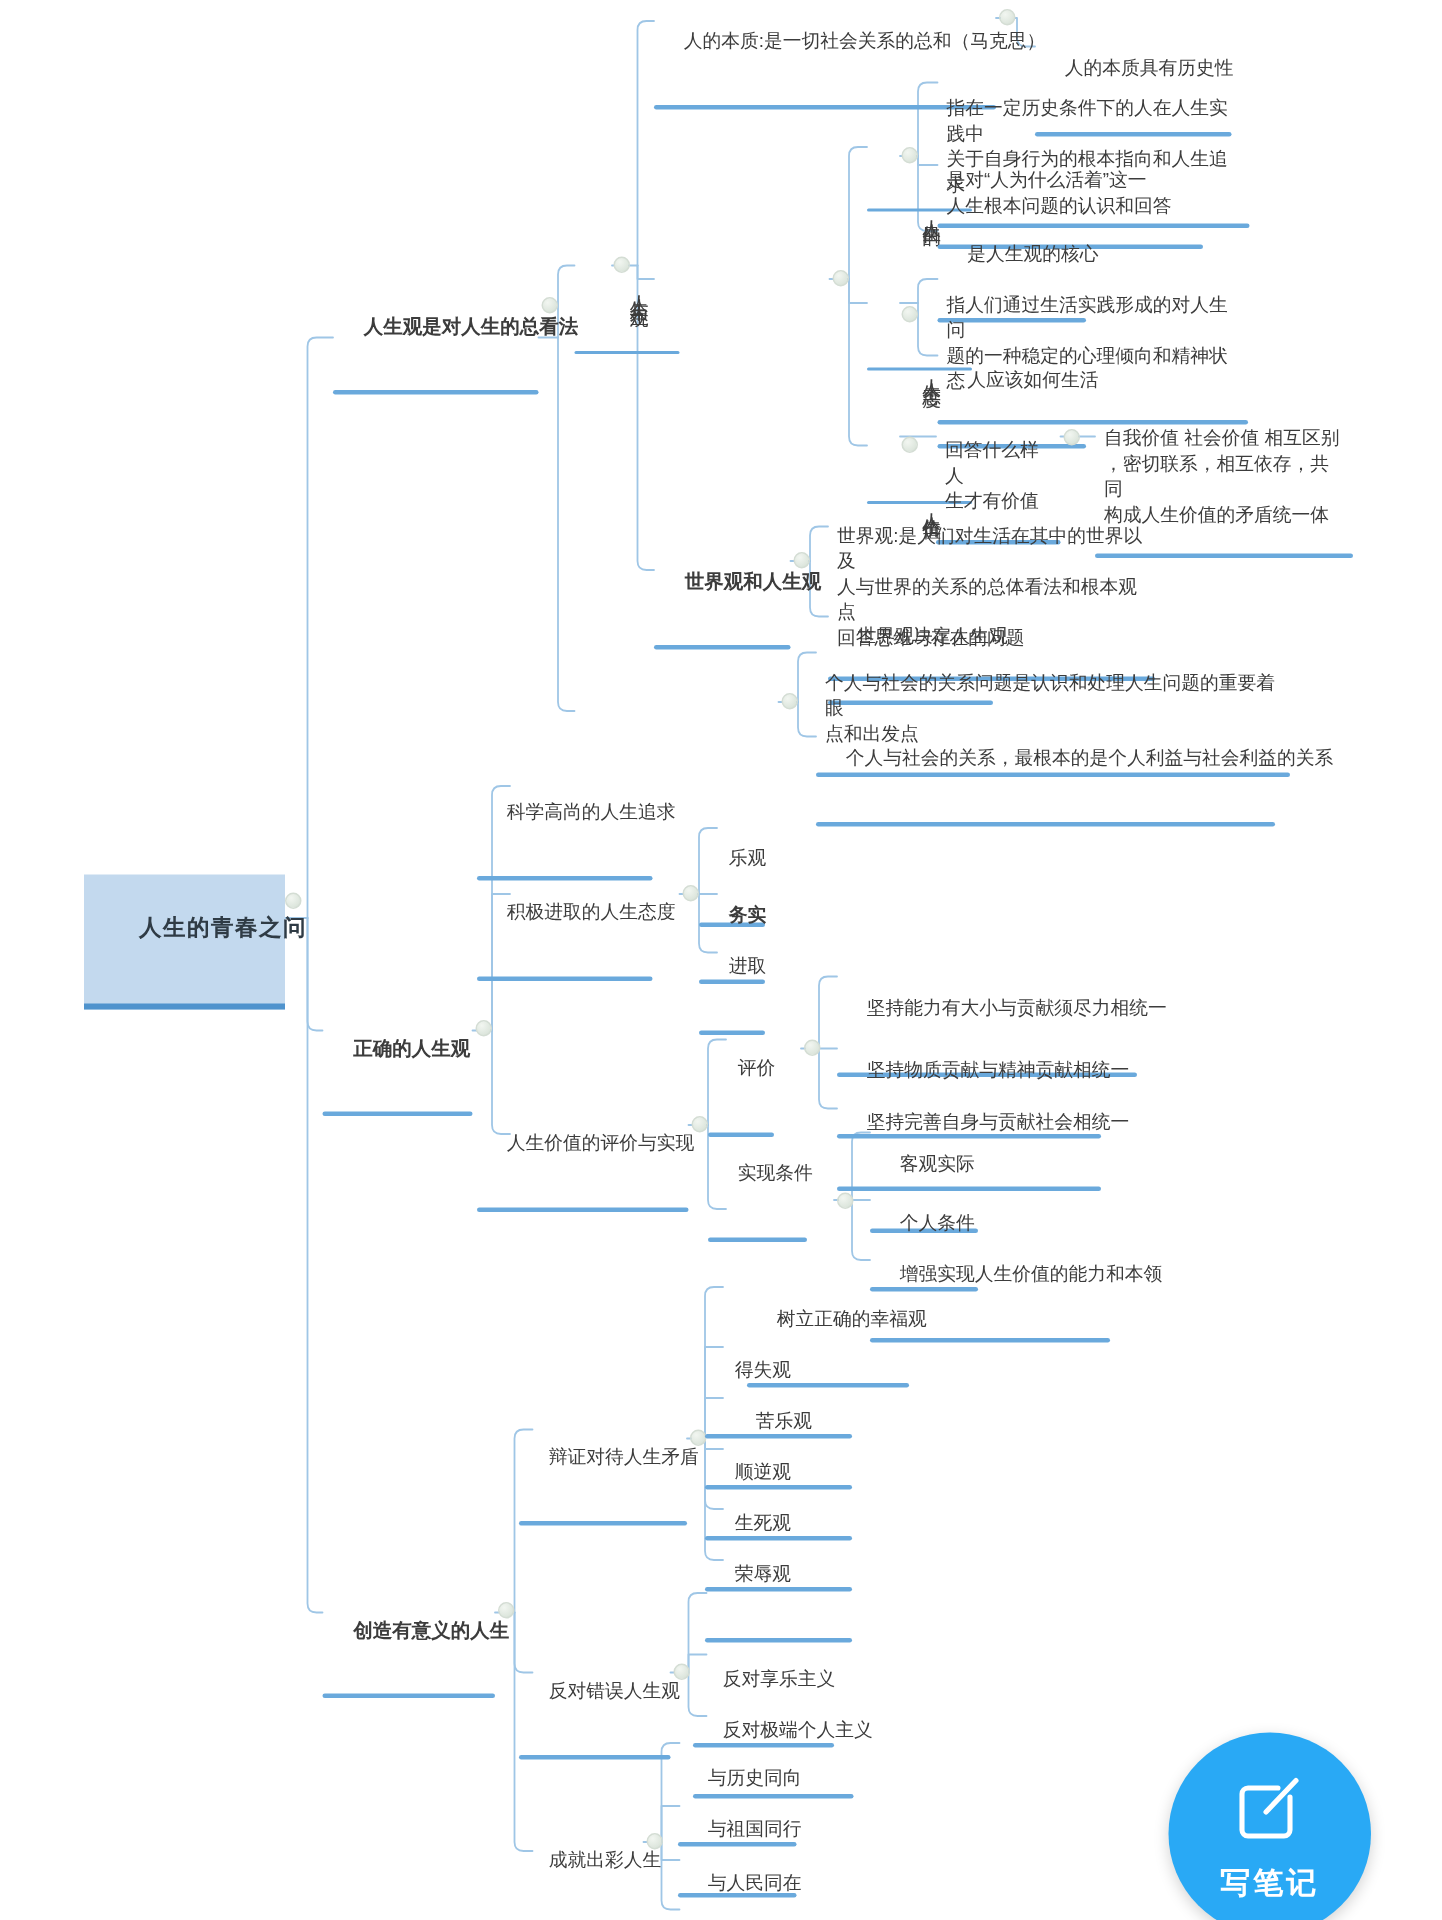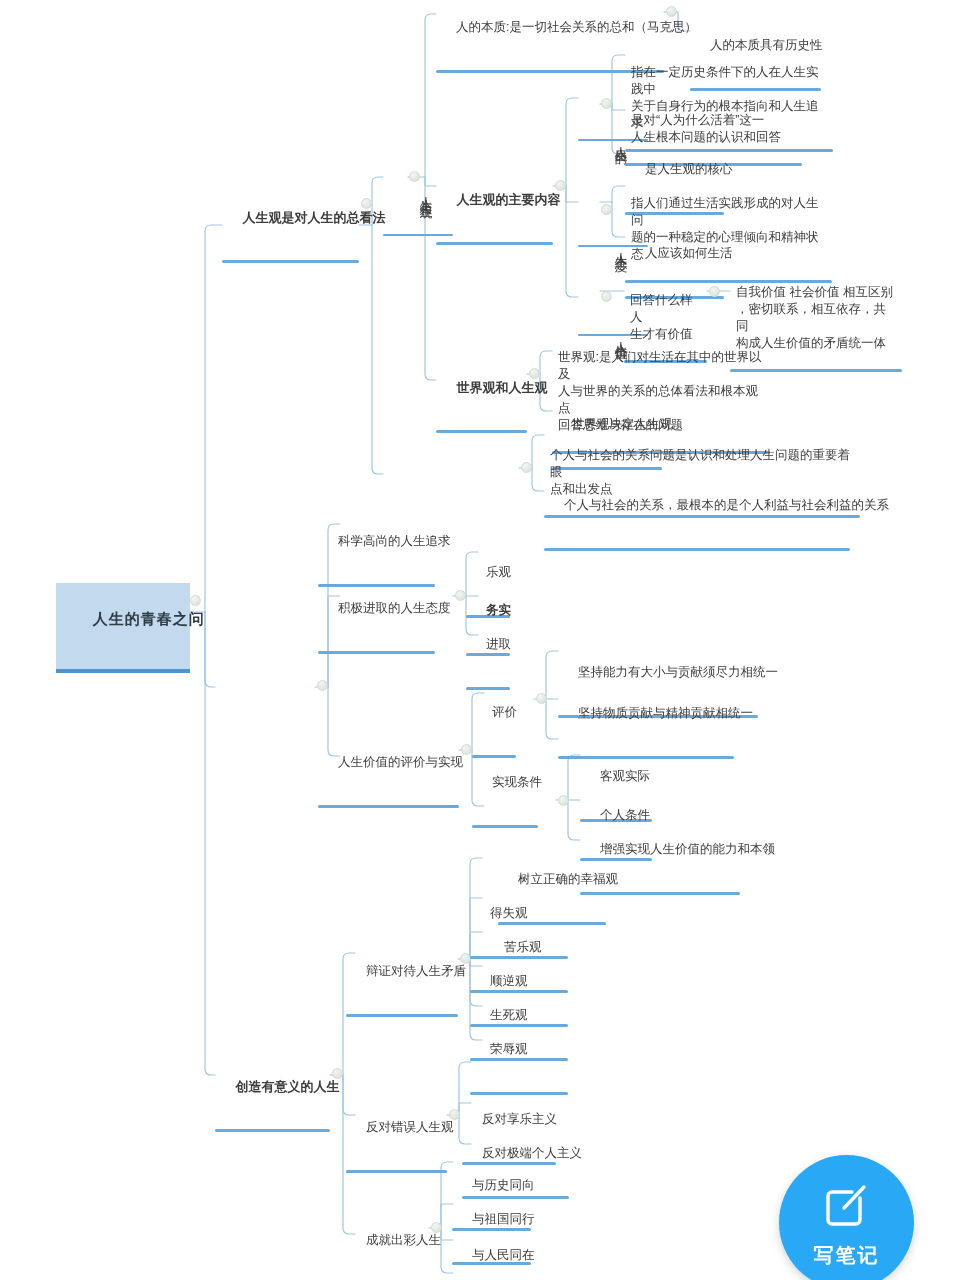--- a/index.html
+++ b/index.html
@@ -199,24 +199,20 @@
     <span>人的本质:是一切社会关系的总和（马克思）</span>
     <span class="ul"></span>
   </div>
   <span class="dot" style="left:666px;top:6px;"></span>
 
   <div class="node" style="left:690px;top:18px;width:131px;">
     <span>人的本质具有历史性</span>
     <span class="ul"></span>
   </div>
 
-  <div class="node lvl1" style="left:436px;top:172px;width:117px;">
-    <span>人生观的主要内容</span>
-    <span class="ul"></span>
-  </div>
   <span class="dot" style="left:555px;top:180px;"></span>
 
   <div class="node vert" style="left:578px;top:69px;height:72px;">
     <span>人生目的</span>
     <span class="ul"></span>
   </div>
   <span class="dot" style="left:601px;top:98px;"></span>
 
   <div class="node multi" style="left:625px;top:45px;width:208px;">
     <span>指在一定历史条件下的人在人生实践中
@@ -296,20 +292,24 @@
     <span>个人与社会的关系问题是认识和处理人生问题的重要着眼
 点和出发点</span>
     <span class="ul"></span>
   </div>
 
   <div class="node" style="left:544px;top:478px;width:306px;">
     <span>个人与社会的关系，最根本的是个人利益与社会利益的关系</span>
     <span class="ul"></span>
   </div>
 
+  <div class="node lvl1" style="left:215px;top:671px;width:100px;">
+    <span>正确的人生观</span>
+    <span class="ul"></span>
+  </div>
   <span class="dot" style="left:317px;top:680px;"></span>
 
   <div class="node" style="left:318px;top:514px;width:117px;">
     <span>科学高尚的人生追求</span>
     <span class="ul"></span>
   </div>
 
   <div class="node" style="left:318px;top:581px;width:117px;">
     <span>积极进取的人生态度</span>
     <span class="ul"></span>
@@ -340,20 +340,24 @@
     <span class="ul"></span>
   </div>
   <span class="dot" style="left:536px;top:693px;"></span>
 
   <div class="node" style="left:558px;top:645px;width:200px;">
     <span>坚持能力有大小与贡献须尽力相统一</span>
     <span class="ul"></span>
   </div>
   <div class="node" style="left:558px;top:686px;width:176px;">
     <span>坚持物质贡献与精神贡献相统一</span>
+    <span class="ul"></span>
+  </div>
+  <div class="node" style="left:558px;top:721px;width:176px;">
+    <span>坚持完善自身与贡献社会相统一</span>
     <span class="ul"></span>
   </div>
 
   <div class="node" style="left:472px;top:755px;width:66px;">
     <span>实现条件</span>
     <span class="ul"></span>
   </div>
   <span class="dot" style="left:558px;top:795px;"></span>
 
   <div class="node" style="left:580px;top:749px;width:72px;">

